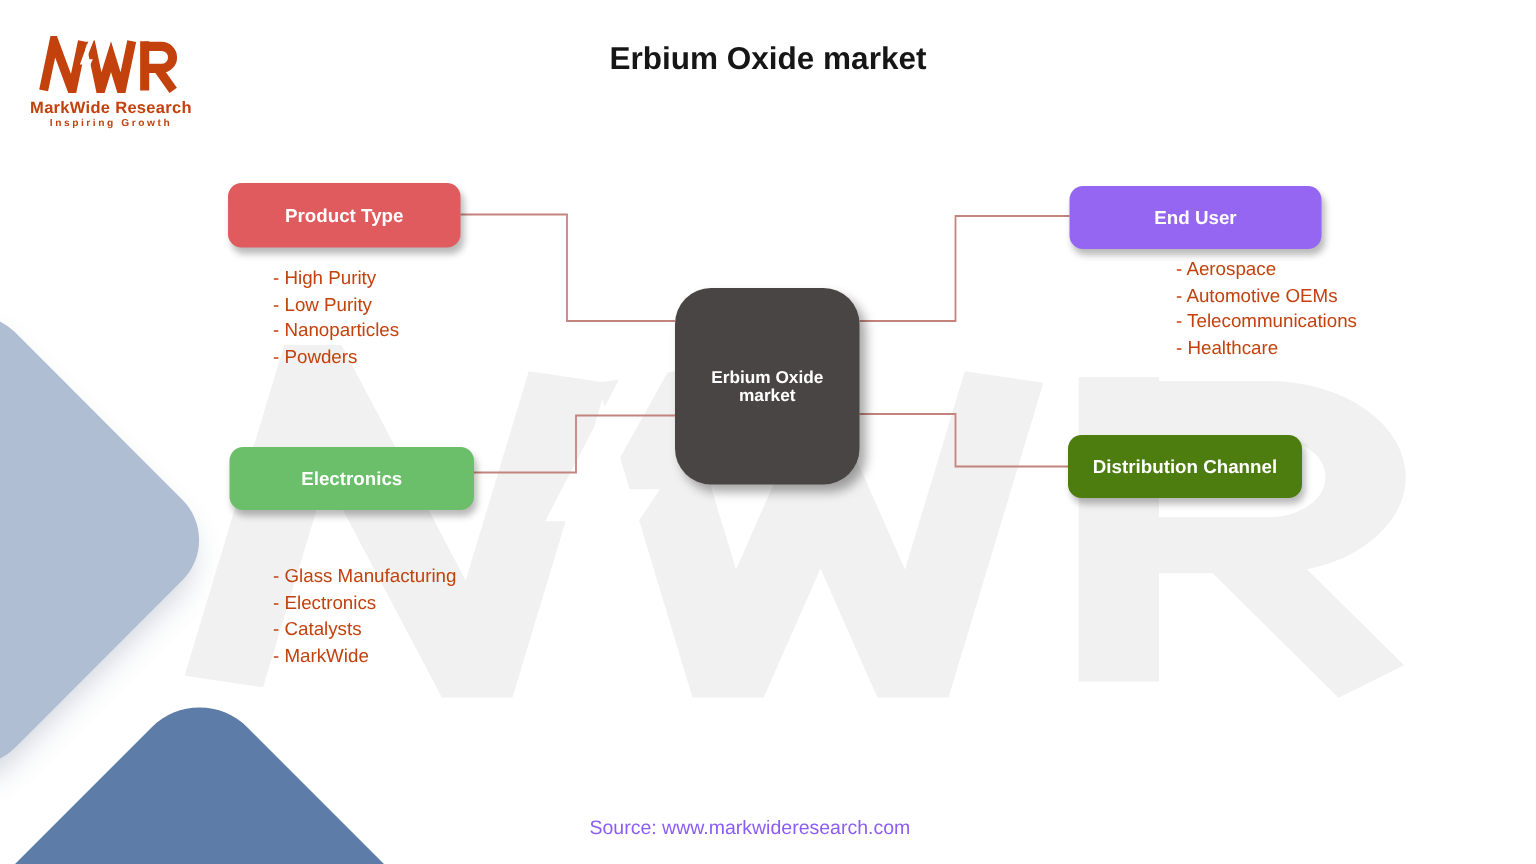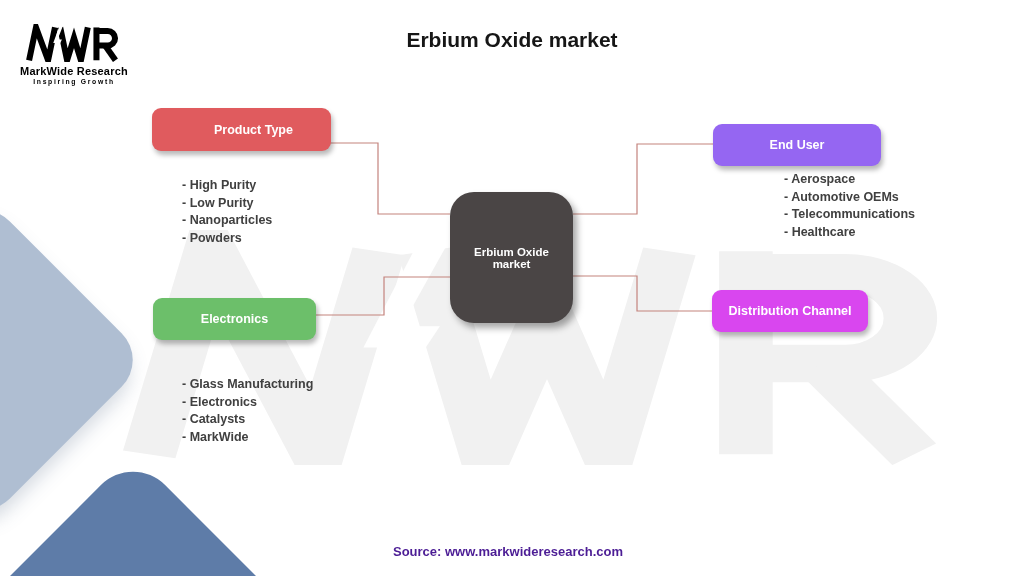--- a/index.html
+++ b/index.html
@@ -8,47 +8,47 @@
     overflow:hidden;font-family:"Liberation Sans",sans-serif;
   }
   
   .diamond{position:absolute;transform:rotate(45deg);}
   .diamond.light{left:-134px;top:243px;width:234px;height:234px;border-radius:38px;
     box-shadow:6px 10px 18px rgba(90,110,140,.25);}
   .diamond.dark{left:-7px;top:511px;width:280px;height:280px;border-radius:45px;}
   
   .watermark{position:absolute;left:88px;top:230px;color:#f1f1f1;pointer-events:none;}
   
-  .logo{position:absolute;left:20px;top:24px;width:108px;text-align:center;color:#000000;}
+  .logo{position:absolute;left:20px;top:24px;width:108px;text-align:center;color:#c2410c;}
   .logo-name{font-size:11px;font-weight:bold;letter-spacing:.2px;margin-top:-1px;}
   .logo-tagline{font-size:6.8px;font-weight:bold;letter-spacing:1.7px;margin-top:1px;}
   
   .page-title{position:absolute;left:0;right:0;top:28px;text-align:center;
     font-size:21px;font-weight:bold;color:#161616;}
   
   .connectors{position:absolute;left:0;top:0;}
   
   .node{position:absolute;display:flex;align-items:center;justify-content:center;
     color:#ffffff;font-weight:bold;}
   .cat-box{border-radius:9px;font-size:12.5px;box-shadow:2px 4px 5px rgba(0,0,0,.28);}
-  #box-product-type{left:152px;top:108px;width:155px;height:43px;padding-left:24px;}
+  #box-product-type{left:152px;top:122px;width:155px;height:43px;}
   #box-application{left:153px;top:298px;width:163px;height:42px;}
   #box-end-user{left:713px;top:124px;width:168px;height:42px;}
   #box-distribution-channel{left:712px;top:290px;width:156px;height:42px;}
   .center-node{left:450px;top:192px;width:123px;height:131px;border-radius:24px;
     font-size:11.5px;text-align:center;padding:0 10px;box-sizing:border-box;
     box-shadow:4px 5px 7px rgba(0,0,0,.35);}
   
-  .item-list{position:absolute;font-size:12.5px;color:#404040;line-height:17.5px;font-weight:bold;}
+  .item-list{position:absolute;font-size:12.5px;color:#c2410c;line-height:17.5px;}
   #list-product-type{left:182px;top:177px;}
   #list-end-user{left:784px;top:171px;}
   #list-application{left:182px;top:376px;}
   #list-distribution-channel{left:742px;top:343px;}
   
-  .source{position:absolute;left:393px;top:544px;font-size:13px;font-weight:bold;color:#4c1d95;}
+  .source{position:absolute;left:393px;top:544px;font-size:13px;font-weight:normal;color:#8b5cf6;}
   .disclaimer{position:absolute;left:668px;top:548px;font-size:9.5px;color:#1c1c1c;}
 </style>
 </head>
 <body>
 
 <div class="stage">
 
   <div class="diamond light" style="background-color: rgb(175, 190, 210);"></div>
   <div class="diamond dark" style="background-color: rgb(94, 124, 168);"></div>
 
@@ -110,19 +110,19 @@
   <div class="node cat-box" id="box-end-user" style="background-color: rgb(149, 102, 242);">
     <span>End User</span>
   </div>
   <div class="item-list" id="list-end-user">
     <div>- Aerospace</div>
     <div>- Automotive OEMs</div>
     <div>- Telecommunications</div>
     <div>- Healthcare</div>
   </div>
 
-  <div class="node cat-box" id="box-distribution-channel" style="background-color: #d946ef;">
+  <div class="node cat-box" id="box-distribution-channel" style="background-color: #4d7c0f;">
     <span>Distribution Channel</span>
   </div>
 
   <div class="source">Source: www.markwideresearch.com</div>
 
 </div>
 
 </body></html>

